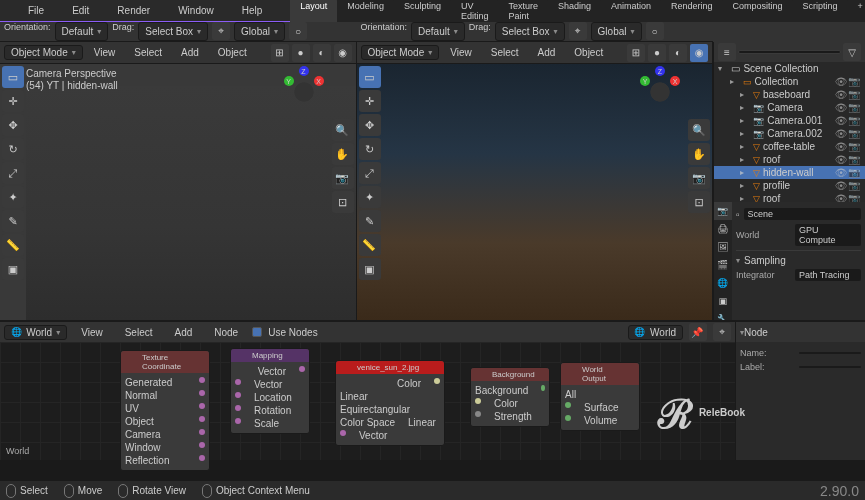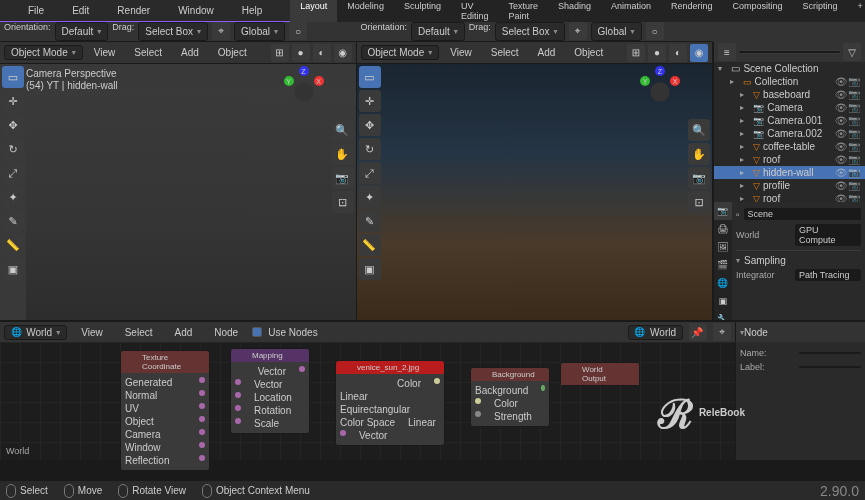--- a/index.html
+++ b/index.html
@@ -504,20 +504,33 @@
               </div>
             <div class="node-socket">
                 <span class="socket-dot grey"></span>
                 <span>Strength</span>
               </div>
           </div>
         </div>
 
         <div class="node" style="left:560px;top:20px;width:75px">
           <div class="node-title red">World Output</div>
+          <div class="node-body">
+            <div class="node-socket">
+                <span>All</span>
+              </div>
+            <div class="node-socket">
+                <span class="socket-dot green"></span>
+                <span>Surface</span>
+              </div>
+            <div class="node-socket">
+                <span class="socket-dot green"></span>
+                <span>Volume</span>
+              </div>
+          </div>
         </div>
         <div class="world-label">World</div>
       </div>
     </div>
 
     <div class="side-panel-right">
       <div class="side-header">
           <span class="chevron">▾</span> 
           <span>Node</span>
         </div>

